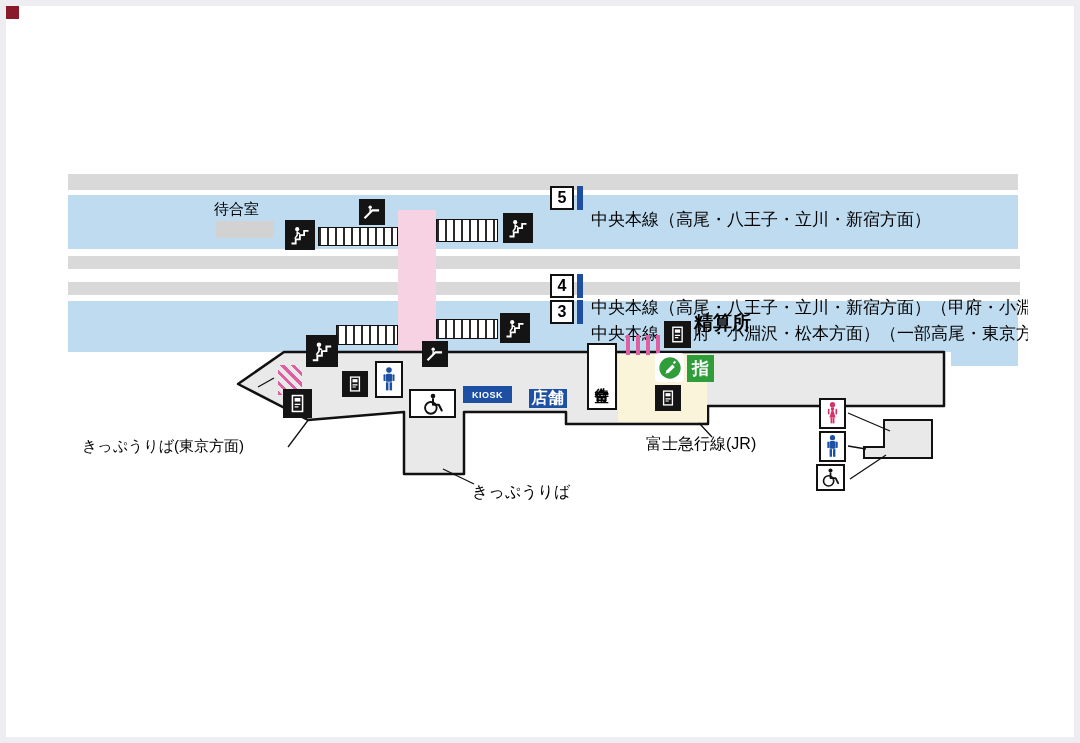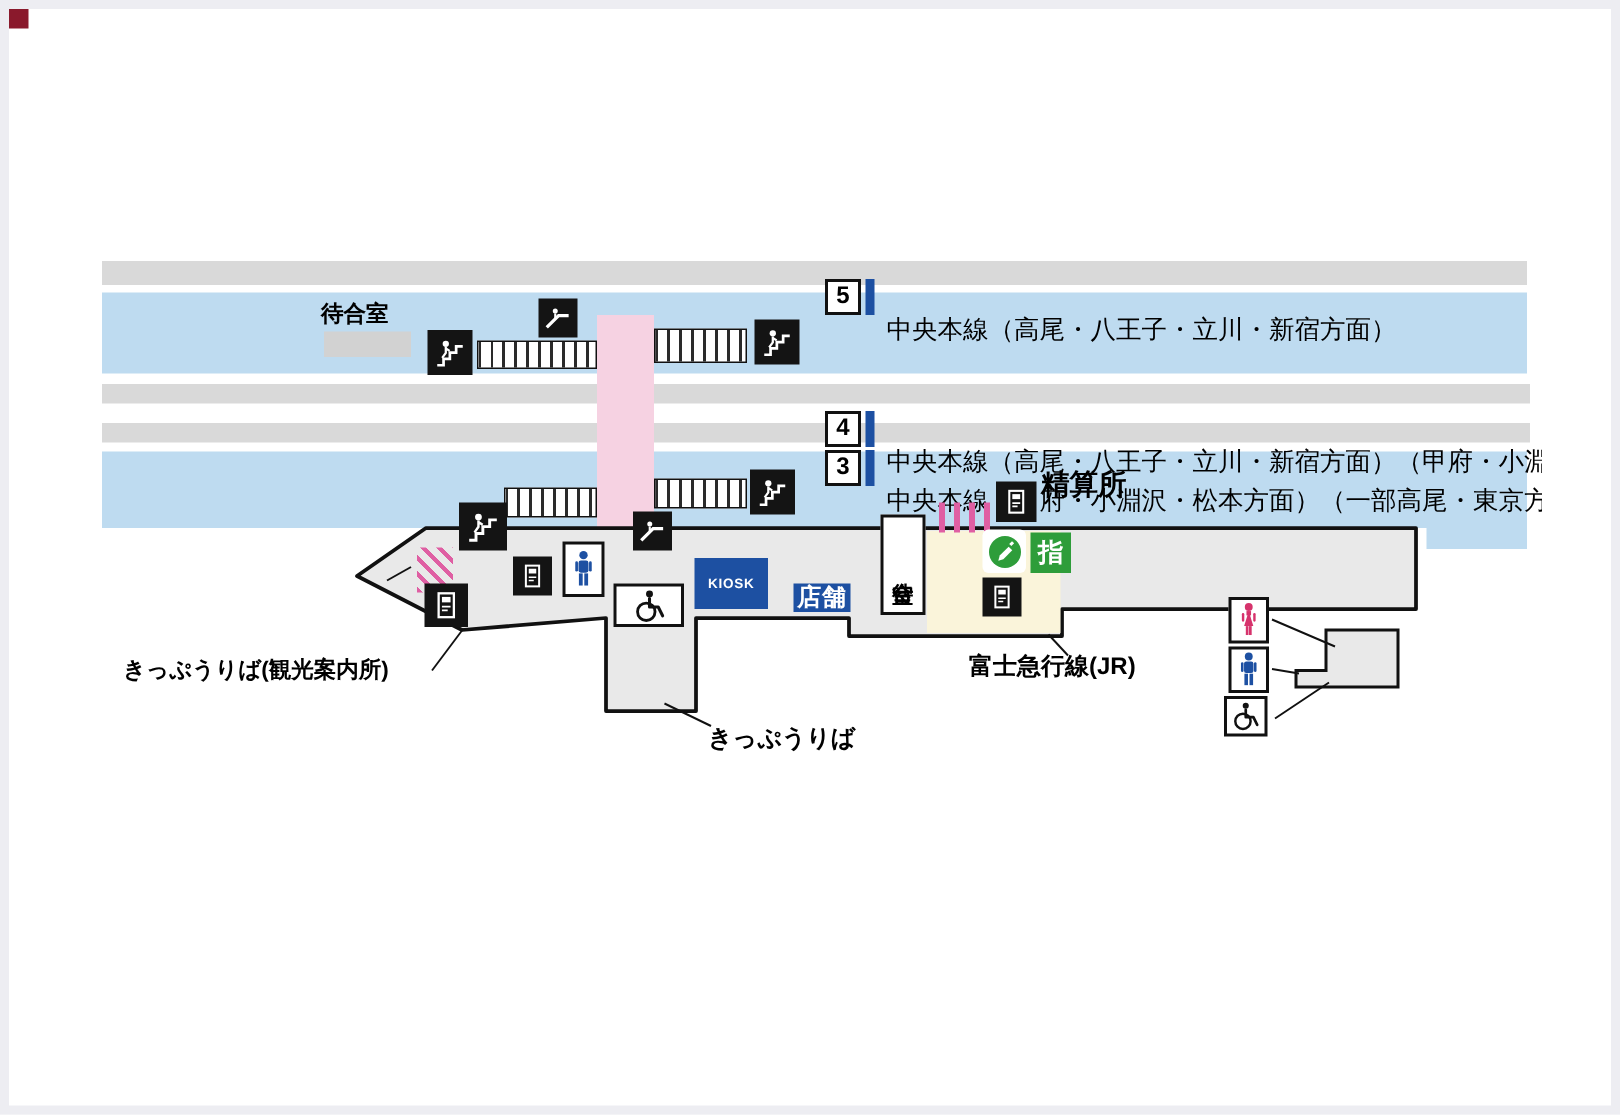--- a/index.html
+++ b/index.html
@@ -1,20 +1,20 @@
 <!DOCTYPE html>
 <html><head>
 <meta charset="utf-8">
 <style>
   html,body{margin:0;padding:0;background:#ededf2;}
   #page{position:relative;width:1080px;height:743px;background:#fff;overflow:hidden;
         border:6px solid #ededf2;box-sizing:border-box;
         font-family:"Liberation Sans","DejaVu Sans",sans-serif;color:#000;}
   .abs{position:absolute;}
-  .lbl{position:absolute;white-space:nowrap;color:#000;font-weight:700;}
+  .lbl{position:absolute;white-space:nowrap;color:#000;font-weight:400;}
   .icn-b{position:absolute;background:#141414;display:flex;align-items:center;justify-content:center;
          padding:3px;box-sizing:border-box;}
   .icn-b svg{display:block;width:100%;height:100%;}
   .wbox{position:absolute;background:#fff;border:2px solid #111;box-sizing:border-box;
         display:flex;align-items:center;justify-content:center;}
   .hatch{position:absolute;background-color:#fff;border:1.6px solid #111;box-sizing:border-box;
          background-image:repeating-linear-gradient(90deg,#2a2a2a 0 1.6px,transparent 1.6px 8px);}
   .gates-v{position:absolute;background-image:repeating-linear-gradient(90deg,#df5fa3 0 4px,transparent 4px 10px);}
   .gates-d{position:absolute;background-image:repeating-linear-gradient(45deg,#df5fa3 0 3px,transparent 3px 7.5px);}
   .sign-blue{position:absolute;background:#1d50a2;color:#fff;display:flex;align-items:center;justify-content:center;
@@ -167,21 +167,21 @@
         <rect x="10.6" y="17.5" width="2.8" height="9"></rect>
       </svg>
   </div>
   <div class="wbox" style="left:403px;top:383px;width:47px;height:29px">
     <svg viewBox="0 0 28 28" width="24" height="24">
         <circle cx="11.5" cy="18.5" r="6.8" fill="none" stroke="#111" stroke-width="2.2"></circle>
         <circle cx="14" cy="4.6" r="2.7" fill="#111"></circle>
         <path d="M14 8.2v6.6h6.8l3.4 6.8" fill="none" stroke="#111" stroke-width="2.4" stroke-linejoin="round" stroke-linecap="round"></path>
       </svg>
   </div>
-  <div class="sign-blue" style="left:457px;top:366px;width:49px;height:34px;font-size:9px">KIOSK</div>
+  <div class="sign-blue" style="left:457px;top:380px;width:49px;height:17px;font-size:9px">KIOSK</div>
   <div class="sign-blue" style="left:523px;top:383px;width:38px;height:19px;font-size:16px">店舗</div>
   <div class="wbox vtext" style="left:581px;top:337px;width:30px;height:67px;font-size:14px">待合室</div>
   <div class="abs" style="left:649px;top:347px;width:29px;height:29px;background:#fff;border-radius:4px;display:flex;align-items:center;justify-content:center">
     <svg viewBox="0 0 28 28" width="26" height="26">
         <circle cx="14" cy="14" r="11.5" fill="#2e9d3a"></circle>
         <path d="M9.2 20.2l1-3.6 6.4-6.4 2.6 2.6-6.4 6.4-3.6 1z" fill="#fff"></path>
         <path d="M17.8 9l2-2" stroke="#fff" stroke-width="2.2"></path>
       </svg>
   </div>
   <div class="sign-green" style="left:681px;top:349px;width:27px;height:27px;font-size:17px">指</div>
@@ -216,16 +216,16 @@
   </div>
   <div class="wbox" style="left:810px;top:458px;width:29px;height:27px">
     <svg viewBox="0 0 28 28" width="21" height="21">
         <circle cx="11.5" cy="18.5" r="6.8" fill="none" stroke="#111" stroke-width="2.2"></circle>
         <circle cx="14" cy="4.6" r="2.7" fill="#111"></circle>
         <path d="M14 8.2v6.6h6.8l3.4 6.8" fill="none" stroke="#111" stroke-width="2.4" stroke-linejoin="round" stroke-linecap="round"></path>
       </svg>
   </div>
 
   <div class="lbl" style="left:640px;top:428px;font-size:16px">富士急行線(JR)</div>
-  <div class="lbl" style="left:76px;top:431px;font-size:15px">きっぷうりば(観光案内所)</div>
+  <div class="lbl" style="left:76px;top:431px;font-size:15px">きっぷうりば(東京方面)</div>
   <div class="lbl" style="left:466px;top:476px;font-size:16px">きっぷうりば</div>
 
 </div>
 
 </body></html>

